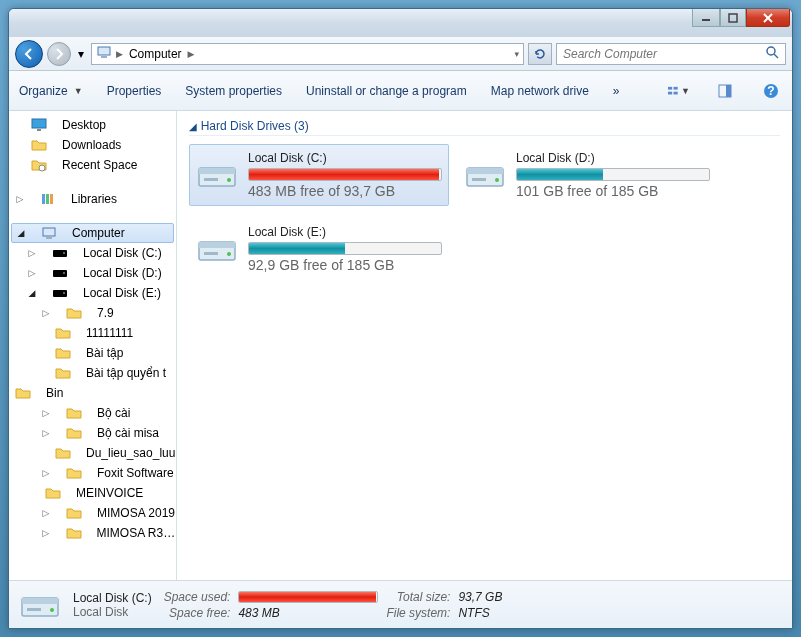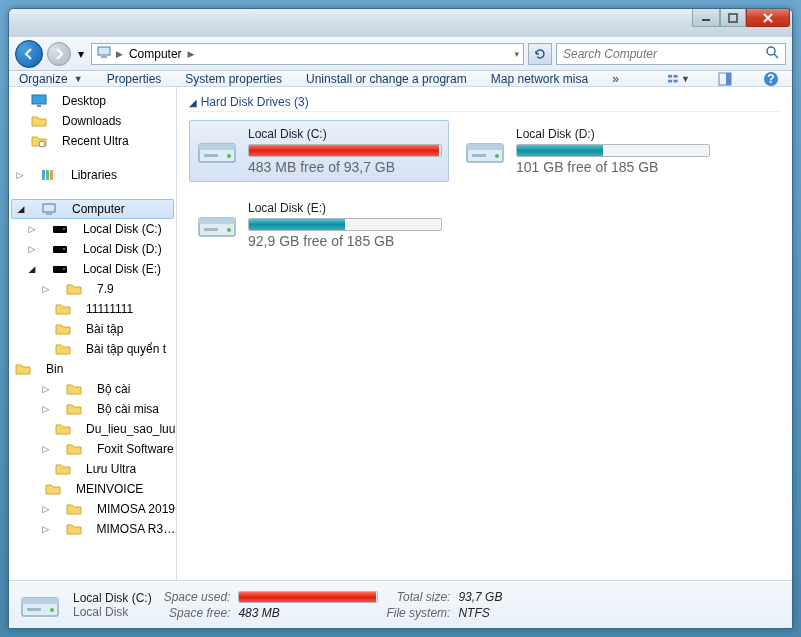--- a/index.html
+++ b/index.html
@@ -23,21 +23,21 @@
 .nav-dd { width: 12px; height: 20px; cursor: pointer; display: flex; align-items: center; justify-content: center; }
 .address { flex: 1; height: 22px; border: 1px solid #a0b0c0; background: #fff; display: flex; align-items: center; padding: 0 4px; gap: 4px; }
 .address .crumb { padding: 0 2px; }
 .address .arrow { color: #666; font-size: 9px; }
 .refresh { width: 24px; height: 22px; border: 1px solid #a0b0c0; background: linear-gradient(to bottom, #eaf0f6, #cfdae6); display: flex; align-items: center; justify-content: center; cursor: pointer; }
 .search { width: 230px; height: 22px; border: 1px solid #a0b0c0; background: #fff; display: flex; align-items: center; padding: 0 6px; }
 .search input { border: none; outline: none; flex: 1; font-style: italic; color: #0f766e; }
 .search-icon { color: #3a6aa0; }
 
 
-.toolbar { background: linear-gradient(to bottom, #f8fbfe, #eaf1f8); height: 16px; display: flex; align-items: center; padding: 0 10px; gap: 24px; border-bottom: 1px solid #d0dae4; color: #1a3a6a; }
+.toolbar { background: linear-gradient(to bottom, #f8fbfe, #eaf1f8); height: 40px; display: flex; align-items: center; padding: 0 10px; gap: 24px; border-bottom: 1px solid #d0dae4; color: #1a3a6a; }
 .toolbar .item { cursor: pointer; display: flex; align-items: center; gap: 4px; }
 .toolbar .spacer { flex: 1; }
 .toolbar .icon-btn { width: 22px; height: 22px; display: flex; align-items: center; justify-content: center; cursor: pointer; color: #3a6aa0; }
 .chev { font-size: 9px; color: #444; margin-left: 2px; }
 
 
 .body { flex: 1; display: flex; overflow: hidden; }
 .sidebar { width: 168px; background: #fff; border-right: 1px solid #d8e0e8; overflow-y: auto; position: relative; padding: 4px 0; }
 .sidebar::-webkit-scrollbar { width: 16px; }
 .sidebar::-webkit-scrollbar-track { background: #f0f0f0; }
@@ -140,21 +140,21 @@
   </div>
 
   <div class="toolbar">
     <span class="item">
         <span>Organize</span>
         <span class="chev">▼</span>
       </span>
     <span class="item">Properties</span>
     <span class="item">System properties</span>
     <span class="item">Uninstall or change a program</span>
-    <span class="item">Map network misa</span>
+    <span class="item">Map network drive</span>
     <span class="item">»</span>
     <span class="spacer"></span>
     <span class="icon-btn">
         <svg width="16" height="14" viewBox="0 0 16 14">
           <rect x="0" y="1" width="6" height="4" fill="#5a8acc"></rect>
           <rect x="8" y="1" width="6" height="4" fill="#5a8acc"></rect>
           <rect x="0" y="8" width="6" height="4" fill="#5a8acc"></rect>
           <rect x="8" y="8" width="6" height="4" fill="#5a8acc"></rect>
         </svg>
         <span class="chev">▼</span>
@@ -193,21 +193,21 @@
           </span>
           <span class="lbl">Downloads</span>
         </div>
       <div class="tree-item" style="padding-left:22px">
           <span class="ic">
             <svg width="16" height="16" viewBox="0 0 16 16">
               <path class="folder-svg" d="M1 4h5l2 2h7v7H1z"></path>
               <circle cx="11" cy="11" r="3" fill="#fff" stroke="#888"></circle>
             </svg>
           </span>
-          <span class="lbl">Recent Ultra</span>
+          <span class="lbl">Recent Space</span>
         </div>
       <div class="tree-group-gap"></div>
       <div class="tree-item">
           <span class="exp">▷</span>
           <span class="ic">
             <svg width="16" height="16" viewBox="0 0 16 16">
               <rect x="2" y="3" width="3" height="10" fill="#5aa0e0"></rect>
               <rect x="6" y="3" width="3" height="10" fill="#5ac080"></rect>
               <rect x="10" y="3" width="3" height="10" fill="#e8a050"></rect>
             </svg>
@@ -324,28 +324,20 @@
           <span class="lbl">Du_lieu_sao_luu</span>
         </div>
       <div class="tree-item" style="padding-left:32px">
           <span class="exp">▷</span>
           <span class="ic">
             <svg width="16" height="16" viewBox="0 0 16 16">
               <path class="folder-svg" d="M1 4h5l2 2h7v7H1z"></path>
             </svg>
           </span>
           <span class="lbl">Foxit Software</span>
-        </div>
-      <div class="tree-item" style="padding-left:46px">
-          <span class="ic">
-            <svg width="16" height="16" viewBox="0 0 16 16">
-              <path class="folder-svg" d="M1 4h5l2 2h7v7H1z"></path>
-            </svg>
-          </span>
-          <span class="lbl">Lưu Ultra</span>
         </div>
       <div class="tree-item" style="padding-left:36px">
           <span class="ic">
             <svg width="16" height="16" viewBox="0 0 16 16">
               <path class="folder-svg" d="M1 4h5l2 2h7v7H1z"></path>
             </svg>
           </span>
           <span class="lbl">MEINVOICE</span>
         </div>
       <div class="tree-item" style="padding-left:32px">

